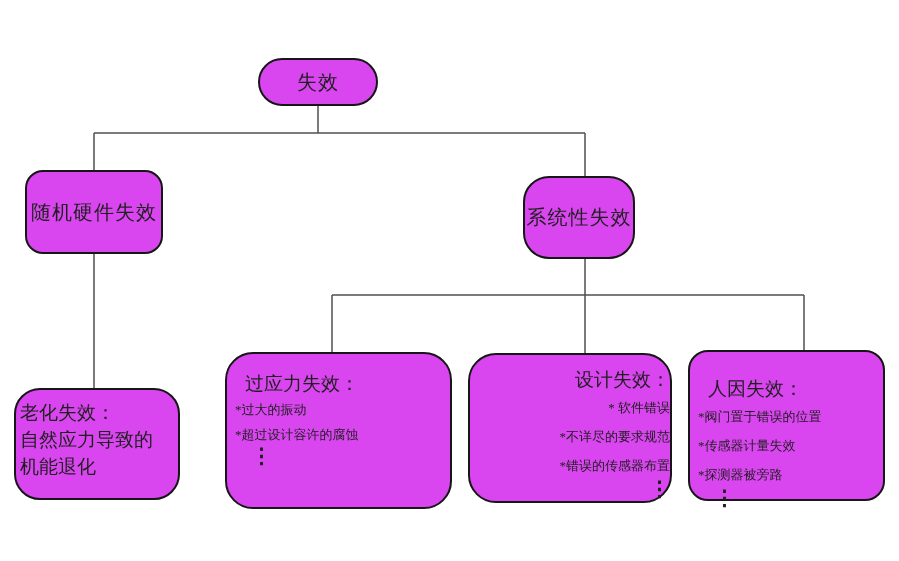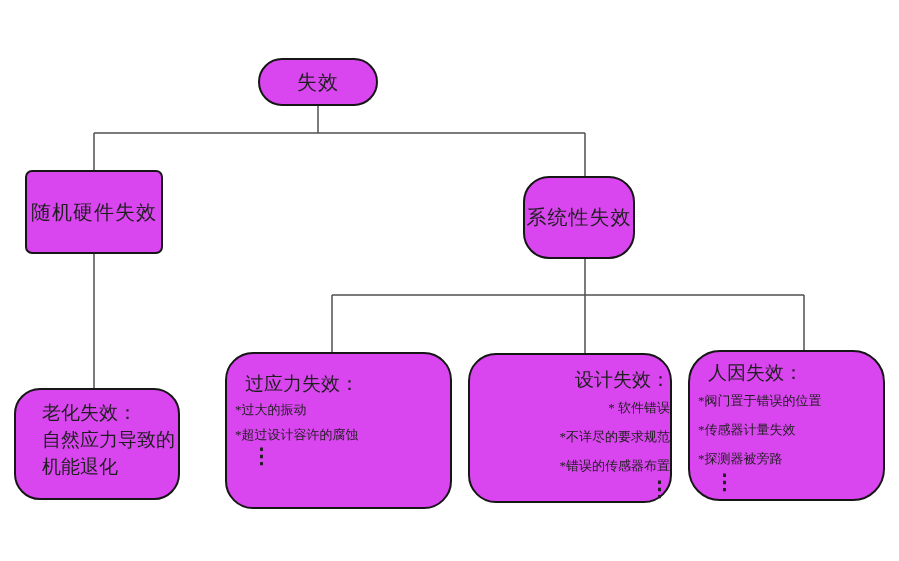--- a/index.html
+++ b/index.html
@@ -53,21 +53,21 @@
   .lh29 .leaf-item { line-height: 29px; }
   .ellipsis {
     font-size: 21px;
     font-weight: bold;
     margin-left: 24px;
     line-height: 18px;
   }
   .aging-line {
     font-size: 19px;
     line-height: 27px;
-    padding-left: 26px;
+    padding-left: 4px;
     white-space: nowrap;
   }
   .node.aging-box { padding-top: 9px; }
 </style>
 </head>
 <body>
 
 <div class="canvas">
 
   <svg class="lines" viewBox="0 0 899 561" xmlns="http://www.w3.org/2000/svg" fill="none" stroke="#4f4f4f" stroke-width="1.5">
@@ -79,21 +79,21 @@
     <path d="M585 259 V353"></path>
     <path d="M332 295 H804"></path>
     <path d="M332 295 V352"></path>
     <path d="M804 295 V350"></path>
   </svg>
 
   <div class="node center" style="left:258px; top:58px; width:120px; height:48px; border-radius:24px;">
     <span class="label">失效</span>
   </div>
 
-  <div class="node center" style="left:25px; top:170px; width:138px; height:84px; border-radius:7px;">
+  <div class="node center" style="left:25px; top:170px; width:138px; height:84px; border-radius:18px;">
     <span class="label">随机硬件失效</span>
   </div>
 
   <div class="node center" style="left:523px; top:176px; width:112px; height:83px; border-radius:26px;">
     <span class="label">系统性失效</span>
   </div>
 
   <div class="node aging-box" style="left:14px; top:388px; width:166px; height:112px; border-radius:26px;">
     <div class="aging-line">老化失效：</div>
     <div class="aging-line">自然应力导致的</div>
@@ -108,21 +108,21 @@
   </div>
 
   <div class="node lh29" style="left:468px; top:353px; width:204px; height:150px; border-radius:28px; padding-top:4px;text-align:right;">
     <div class="leaf-title">设计失效：</div>
     <div class="leaf-item">* 软件错误</div>
     <div class="leaf-item">*不详尽的要求规范</div>
     <div class="leaf-item">*错误的传感器布置</div>
     <div class="ellipsis">⋮</div>
   </div>
 
-  <div class="node lh29" style="left:688px; top:350px; width:197px; height:151px; border-radius:32px; padding-top:0;">
+  <div class="node lh29" style="left:688px; top:350px; width:197px; height:151px; border-radius:20px; padding-top:16px;">
     <div class="leaf-title">人因失效：</div>
     <div class="leaf-item">*阀门置于错误的位置</div>
     <div class="leaf-item">*传感器计量失效</div>
     <div class="leaf-item">*探测器被旁路</div>
     <div class="ellipsis">⋮</div>
   </div>
 
 </div>
 
 </body></html>

